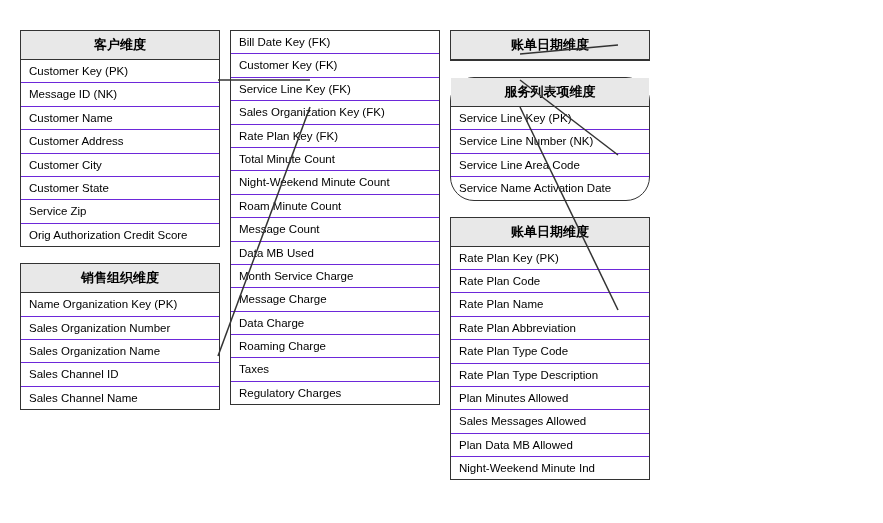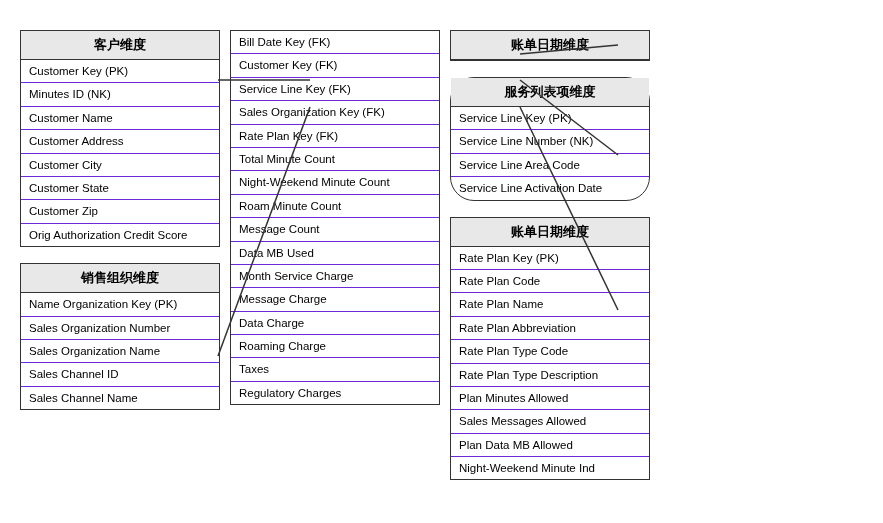--- a/index.html
+++ b/index.html
@@ -60,26 +60,26 @@
 </head>
 <body>
 
 <div class="layout-wrapper">
 
   <div class="left-col" style="margin-top:10px;">
 
     <div class="table-box" style="min-width:200px;">
       <div class="table-header">客户维度</div>
       <div class="table-row">Customer Key (PK)</div>
-      <div class="table-row">Minutes ID (NK)</div>
+      <div class="table-row">Message ID (NK)</div>
       <div class="table-row">Customer Name</div>
       <div class="table-row">Customer Address</div>
       <div class="table-row">Customer City</div>
       <div class="table-row">Customer State</div>
-      <div class="table-row">Customer Zip</div>
+      <div class="table-row">Service Zip</div>
       <div class="table-row">Orig Authorization Credit Score</div>
     </div>
 
     <div class="table-box" style="min-width:200px;">
       <div class="table-header">销售组织维度</div>
       <div class="table-row">Name Organization Key (PK)</div>
       <div class="table-row">Sales Organization Number</div>
       <div class="table-row">Sales Organization Name</div>
       <div class="table-row">Sales Channel ID</div>
       <div class="table-row">Sales Channel Name</div>
@@ -111,21 +111,21 @@
 
     <div class="table-box" style="min-width:200px;">
       <div class="table-header">账单日期维度</div>
     </div>
 
     <div class="table-box" style="min-width:200px;border-radius:24px;">
       <div class="table-header">服务列表项维度</div>
       <div class="table-row">Service Line Key (PK)</div>
       <div class="table-row">Service Line Number (NK)</div>
       <div class="table-row">Service Line Area Code</div>
-      <div class="table-row">Service Line Activation Date</div>
+      <div class="table-row">Service Name Activation Date</div>
     </div>
 
     <div class="table-box" style="min-width:200px;">
       <div class="table-header">账单日期维度</div>
       <div class="table-row">Rate Plan Key (PK)</div>
       <div class="table-row">Rate Plan Code</div>
       <div class="table-row">Rate Plan Name</div>
       <div class="table-row">Rate Plan Abbreviation</div>
       <div class="table-row">Rate Plan Type Code</div>
       <div class="table-row">Rate Plan Type Description</div>

